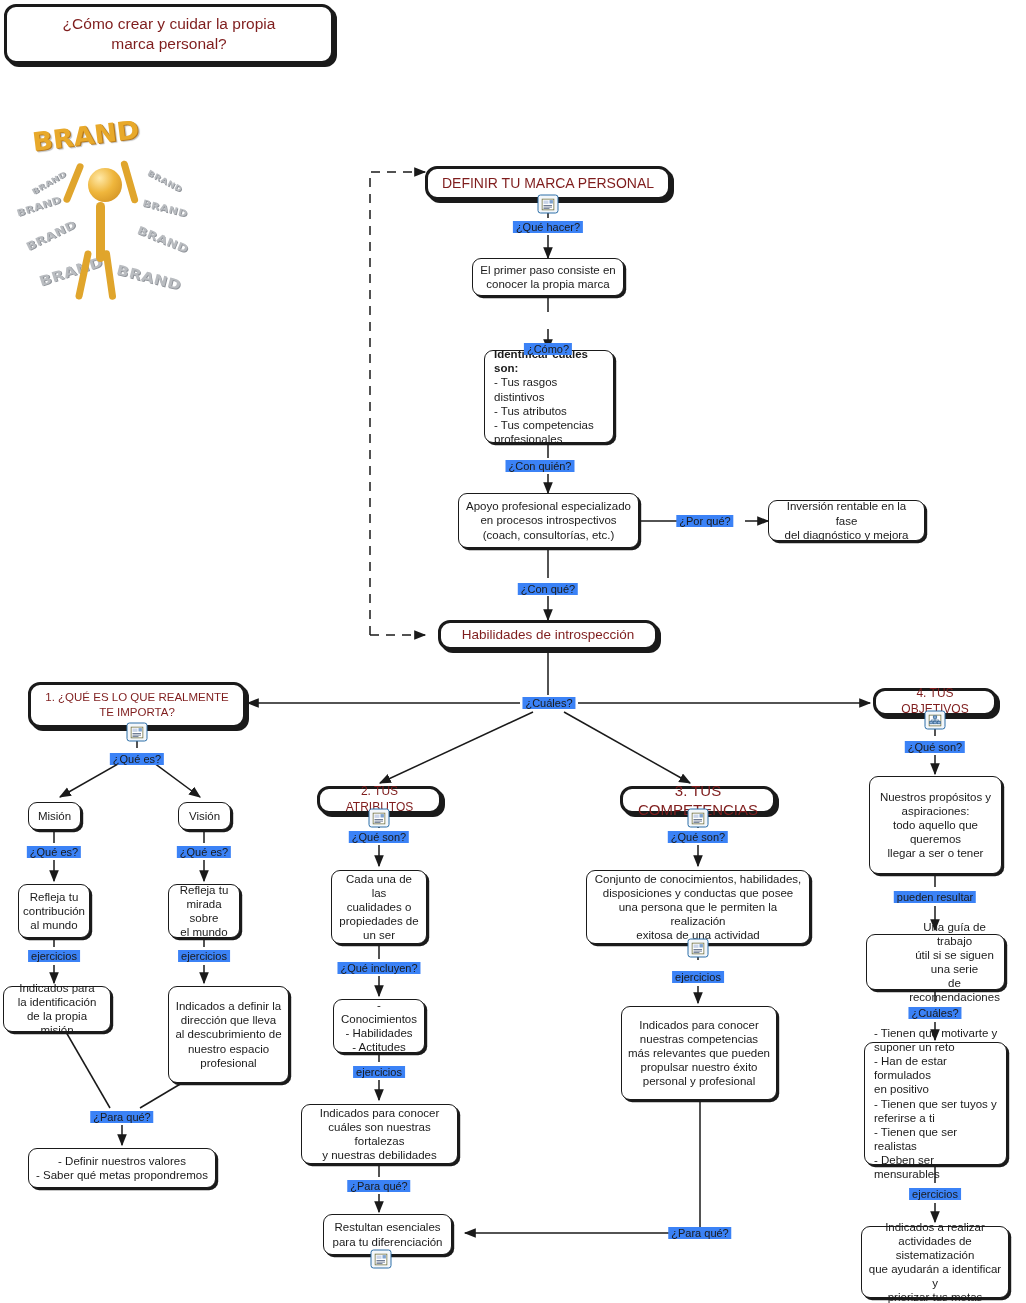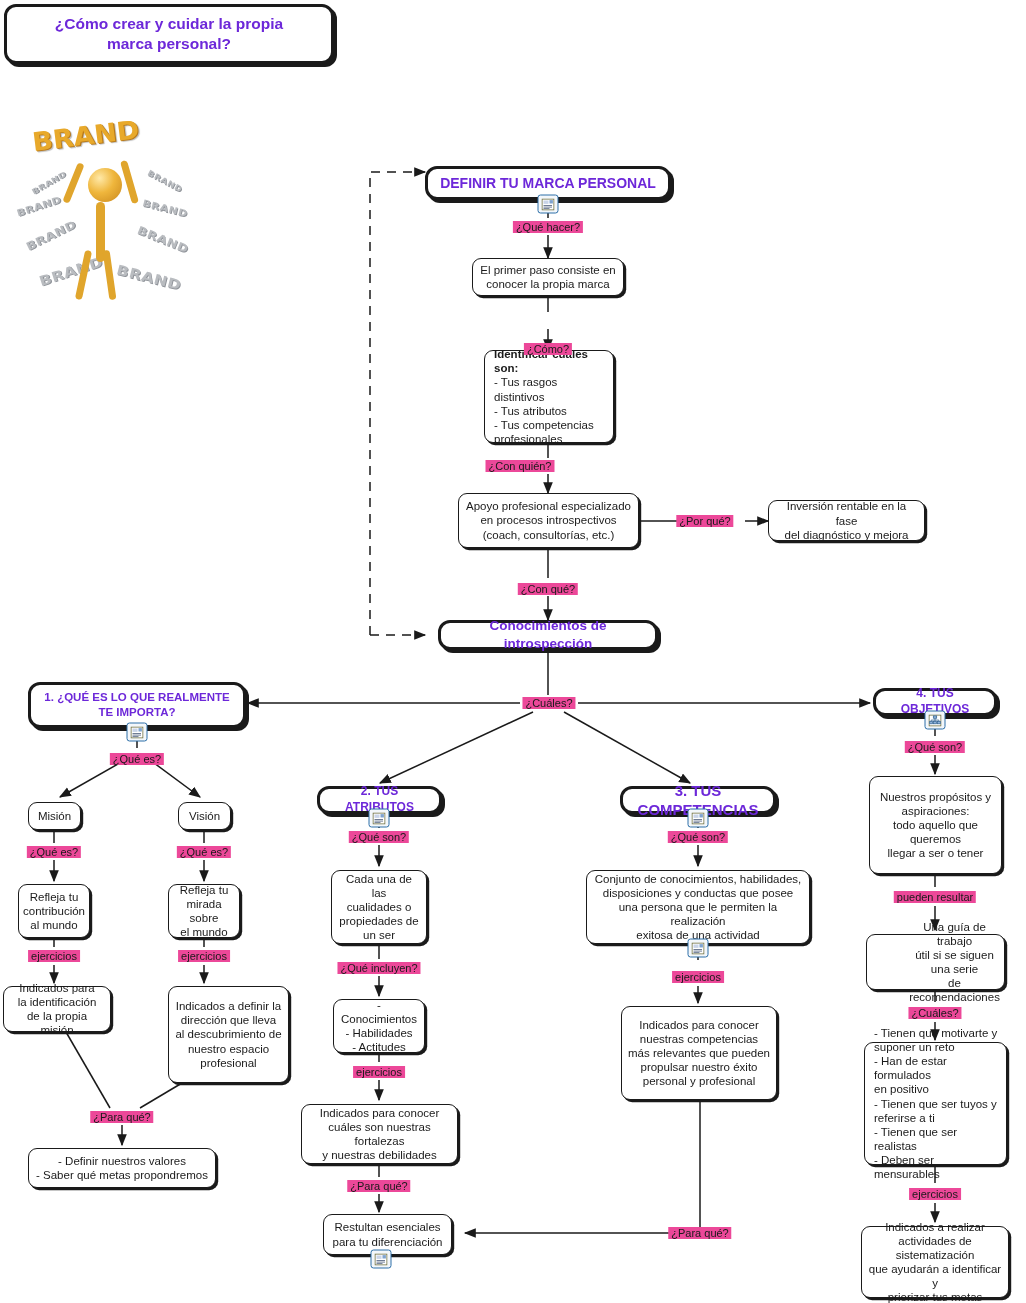--- a/index.html
+++ b/index.html
@@ -23,29 +23,29 @@
     text-align:center;
     line-height:1.22;
     box-shadow:2.2px 2.2px 0 0 #1a1a1a;
     padding:4px 6px;
     font-size:11.5px;
     white-space:pre-line;
   }
   .node.title-main{
     border-width:3.4px;border-radius:12px;
     box-shadow:3px 3px 0 0 #1a1a1a;
-    font-weight:bold;font-size:15.5px;
-    color:#6d28d9;line-height:1.3;
+    font-weight:normal;font-size:15.5px;
+    color:#7f1d1d;line-height:1.3;
   }
   .node.left{text-align:left;justify-content:flex-start;}
 
   
   .elabel{
     position:absolute;font-size:11px;color:#1a1a1a;
-    background:#ec4899;padding:0 3px;white-space:nowrap;
+    background:#3b82f6;padding:0 3px;white-space:nowrap;
     transform:translate(-50%,-50%);
   }
 
   
   .noteicon{
     position:absolute;width:21px;height:19px;
     transform:translate(-50%,-50%);
     border:1.4px solid #2d6fa8;border-radius:3px;
     background:#f3f7fb;
     box-sizing:border-box;
@@ -205,21 +205,21 @@
   profesionales</span>
   </div>
 
   <div class="node" style="left:458px;top:493px;width:181px;height:55px;">Apoyo profesional especializado
 en procesos introspectivos
 (coach, consultorías, etc.)</div>
 
   <div class="node" style="left:768px;top:500px;width:157px;height:41px;">Inversión rentable en la fase
 del diagnóstico y mejora</div>
 
-  <div class="node title-main" style="left:438px;top:620px;width:220px;height:30px;font-size:13.5px;">Conocimientos de introspección</div>
+  <div class="node title-main" style="left:438px;top:620px;width:220px;height:30px;font-size:13.5px;">Habilidades de introspección</div>
 
   <div class="node title-main" style="left:28px;top:682px;width:218px;height:46px;font-size:11.5px;">1. ¿QUÉ ES LO QUE REALMENTE
 TE IMPORTA?</div>
   <div class="noteicon" style="left:137px;top:732px;">
     <svg width="13" height="12" viewBox="0 0 13 12">
         <rect x="0.5" y="0.5" width="12" height="11" fill="#fff" stroke="#6b6b3a" stroke-width="1"></rect>
         <rect x="2" y="2" width="5" height="3.4" fill="#c9d4e8"></rect>
         <g stroke="#4a5a7a" stroke-width="0.8">
           <line x1="2" y1="7" x2="10.5" y2="7"></line>
           <line x1="2" y1="8.6" x2="10.5" y2="8.6"></line>
@@ -360,21 +360,21 @@
   referirse a ti
 - Tienen que ser realistas
 - Deben ser mensurables</div>
   <div class="node" style="left:861px;top:1226px;width:148px;height:72px;">Indicados a realizar
 actividades de sistematización
 que ayudarán a identificar y
 priorizar tus metas</div>
 
   <div class="elabel" style="left:548px;top:227px;">¿Qué hacer?</div>
   <div class="elabel" style="left:548px;top:313px;margin-top:36px;">¿Cómo?</div>
-  <div class="elabel" style="left:520px;top:466px;text-align:right;">¿Con quién?</div>
+  <div class="elabel" style="left:540px;top:466px;text-align:right;">¿Con quién?</div>
   <div class="elabel" style="left:705px;top:521px;">¿Por qué?</div>
   <div class="elabel" style="left:548px;top:589px;">¿Con qué?</div>
   <div class="elabel" style="left:549px;top:703px;">¿Cuáles?</div>
 
   <div class="elabel" style="left:137px;top:759px;">¿Qué es?</div>
   <div class="elabel" style="left:54px;top:852px;">¿Qué es?</div>
   <div class="elabel" style="left:204px;top:852px;">¿Qué es?</div>
   <div class="elabel" style="left:54px;top:956px;">ejercicios</div>
   <div class="elabel" style="left:204px;top:956px;">ejercicios</div>
   <div class="elabel" style="left:122px;top:1117px;">¿Para qué?</div>

